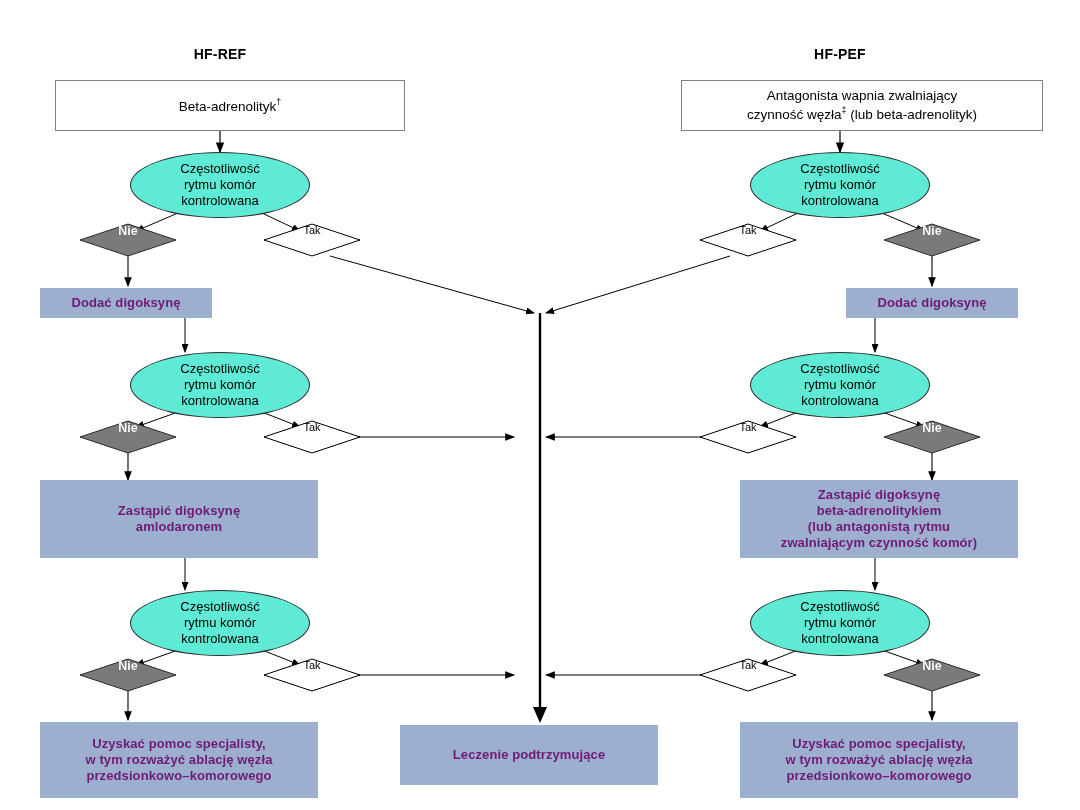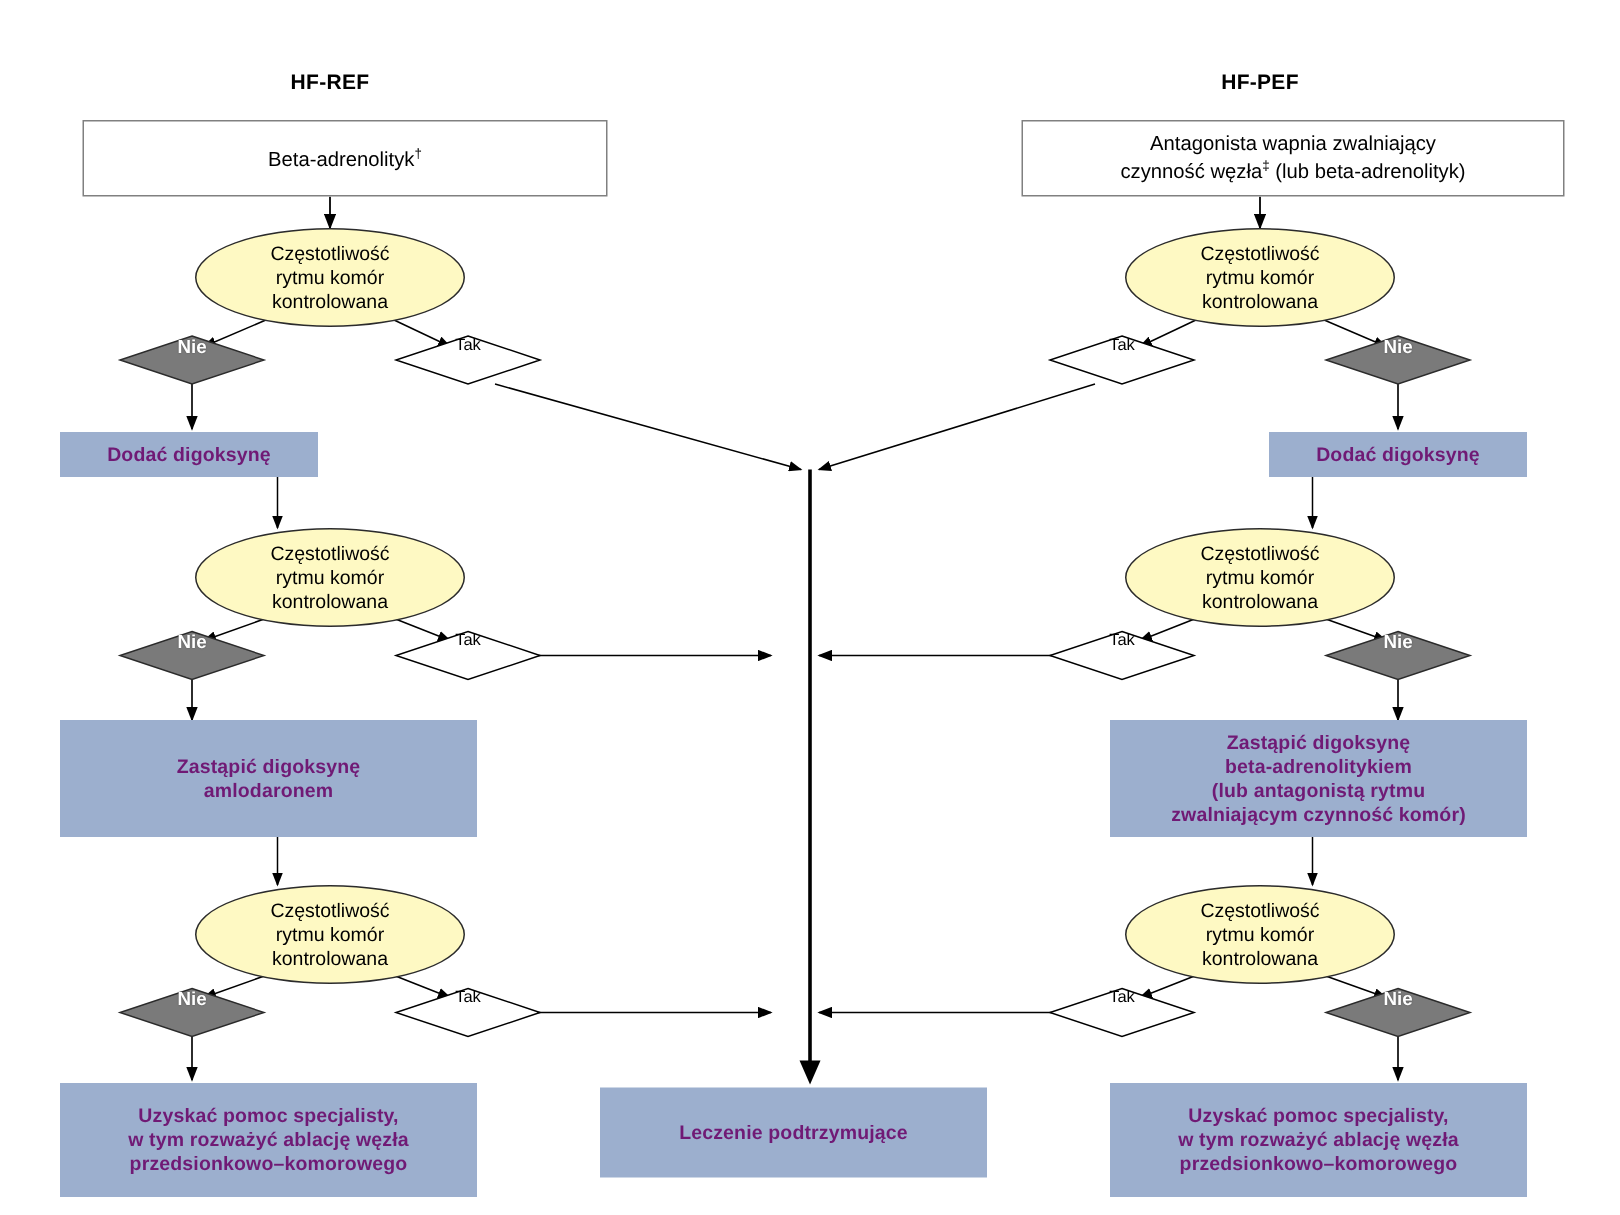--- a/index.html
+++ b/index.html
@@ -40,21 +40,21 @@
     letter-spacing: 0.2px;
   }
   .start-box {
     border: 1px solid #808080;
     background: #ffffff;
     color: #000000;
     font-size: 13.5px;
     padding: 2px 6px;
   }
   .decision-ellipse {
-    background: #fef9c3;
+    background: #5eead4;
     border: 1px solid #2b2b2b;
     border-radius: 50%;
     color: #000000;
     font-size: 13px;
   }
   .action-box {
     background: #9cafce;
     color: #701a75;
     font-size: 13px;
     font-weight: bold;

